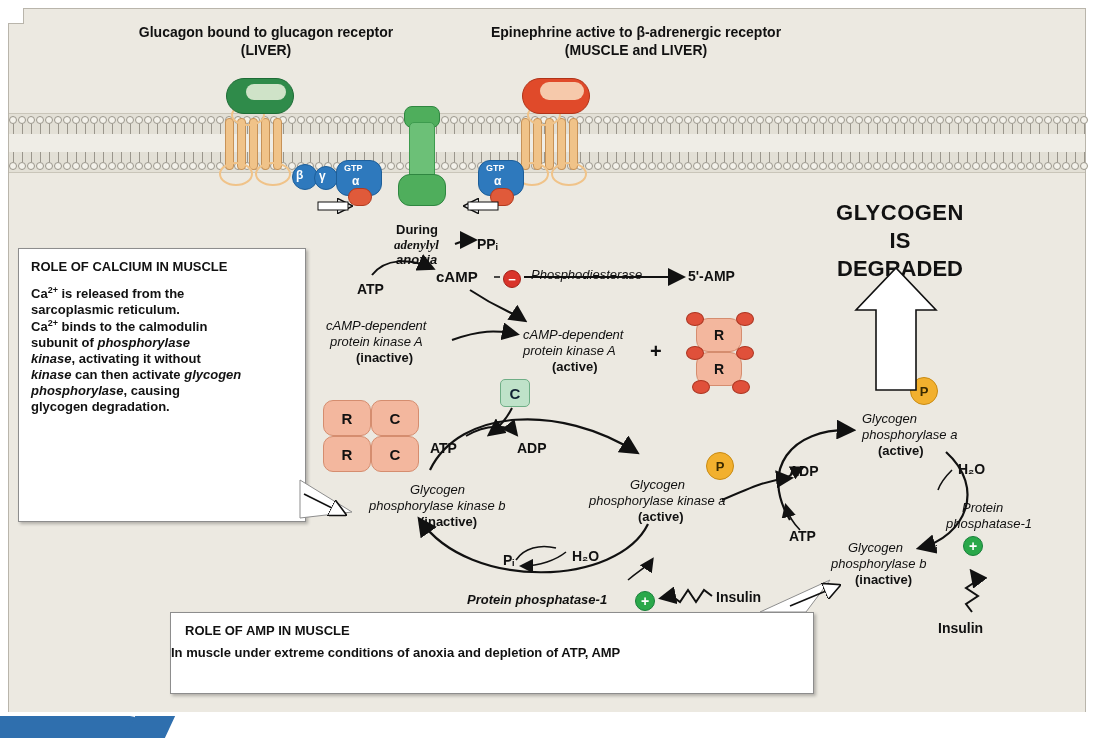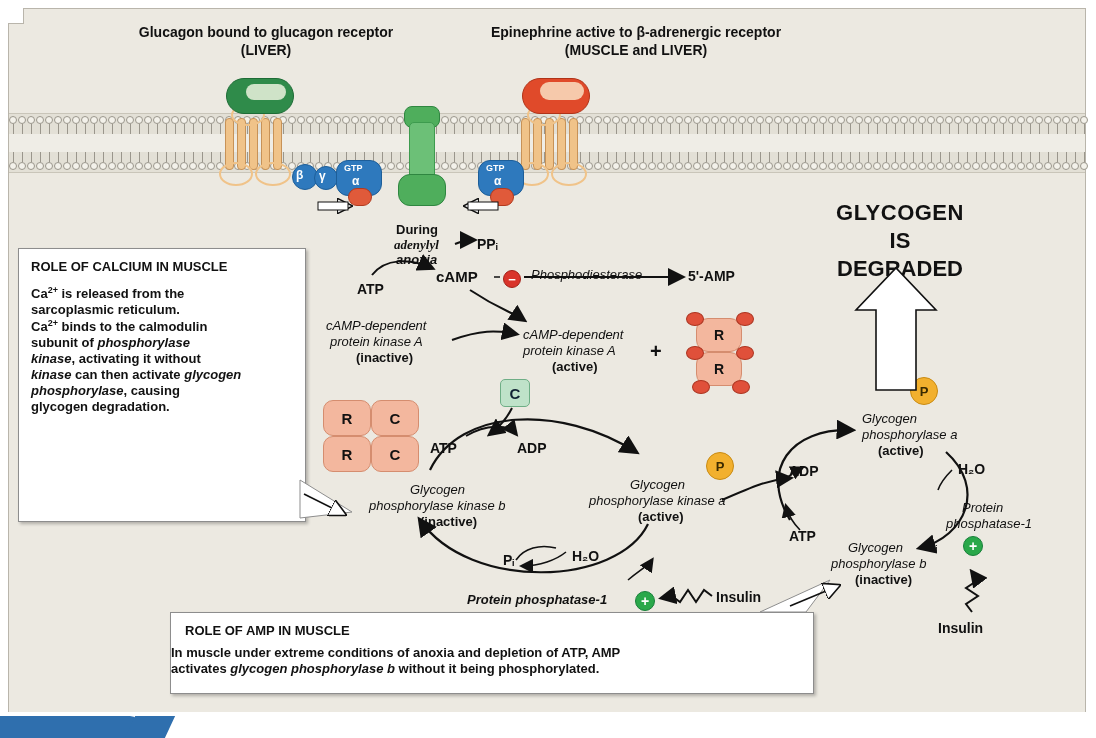--- a/index.html
+++ b/index.html
@@ -1189,21 +1189,20 @@
       <div><span class="i">kinase</span><span> can then activate </span><span class="i">glycogen</span></div>
       <div><span class="i">phosphorylase</span><span>, causing</span></div>
       <div>glycogen degradation.</div>
     </div>
   </div>
 
   <div class="callout" style="left:170px;top:612px;width:642px;height:80px;">
     <div class="ttl" style="position:absolute;left:14px;top:10px;">ROLE OF AMP IN MUSCLE</div>
     <div class="bdy" style="position:absolute;left:0;top:32px;width:612px;">
       <div>In muscle under extreme conditions of anoxia and depletion of ATP, AMP</div>
-      <div><span>activates </span><span class="i">glycogen phosphorylase b</span><span> without it being phosphorylated.</span></div>
     </div>
   </div>
 
   <svg class="layer" viewBox="0 0 1096 738">
     <defs>
       <marker id="ah" markerWidth="9" markerHeight="9" refX="7" refY="4.5" orient="auto">
         <path d="M0,0 L9,4.5 L0,9 z" fill="#111"></path>
       </marker>
       <marker id="ahw" markerWidth="11" markerHeight="11" refX="9" refY="5.5" orient="auto">
         <path d="M0,0 L11,5.5 L0,11 z" fill="#ffffff" stroke="#111" stroke-width="1"></path>

